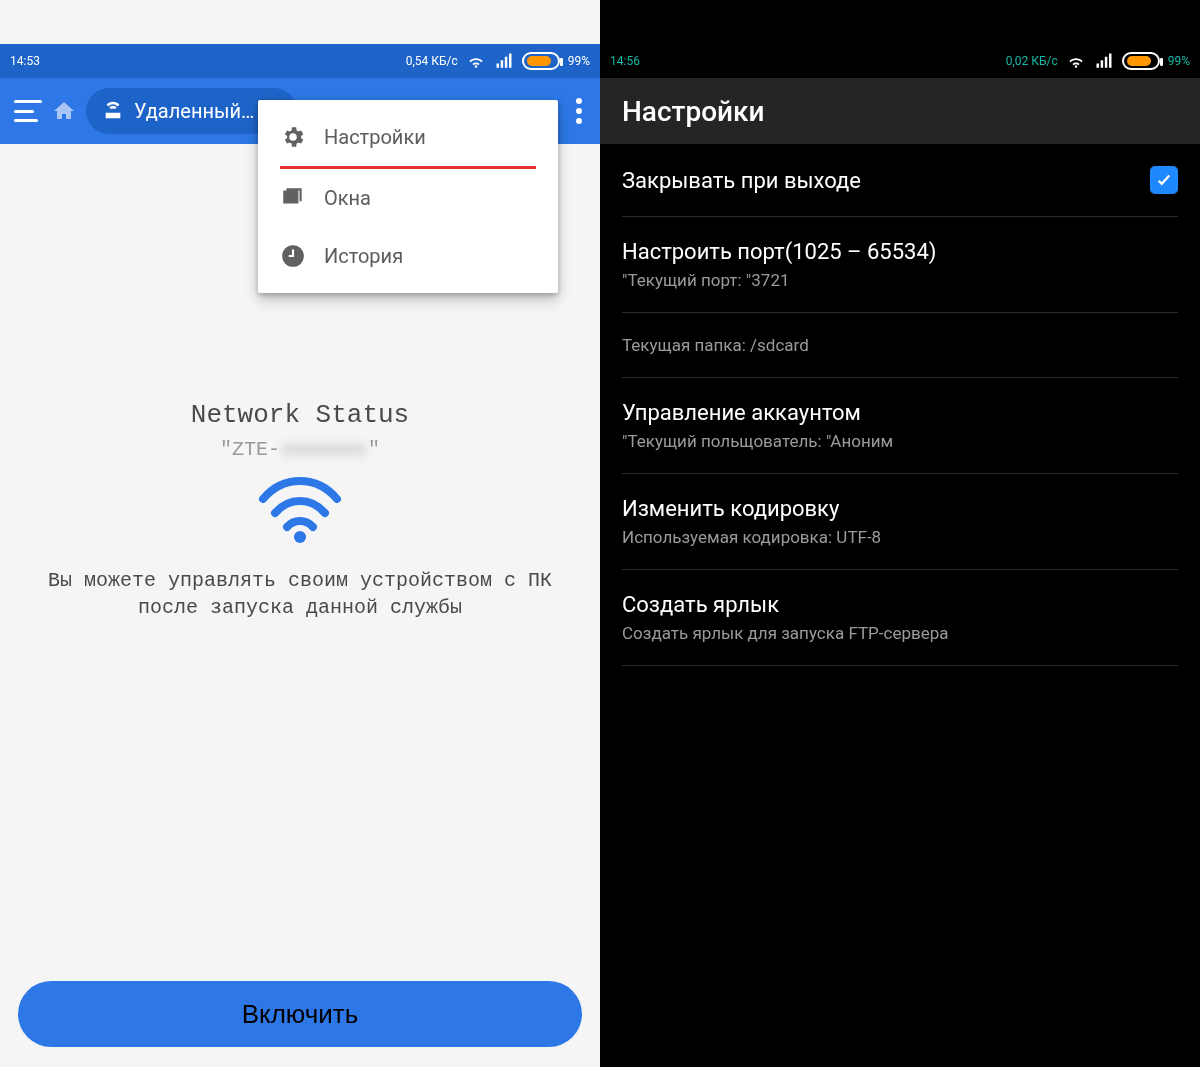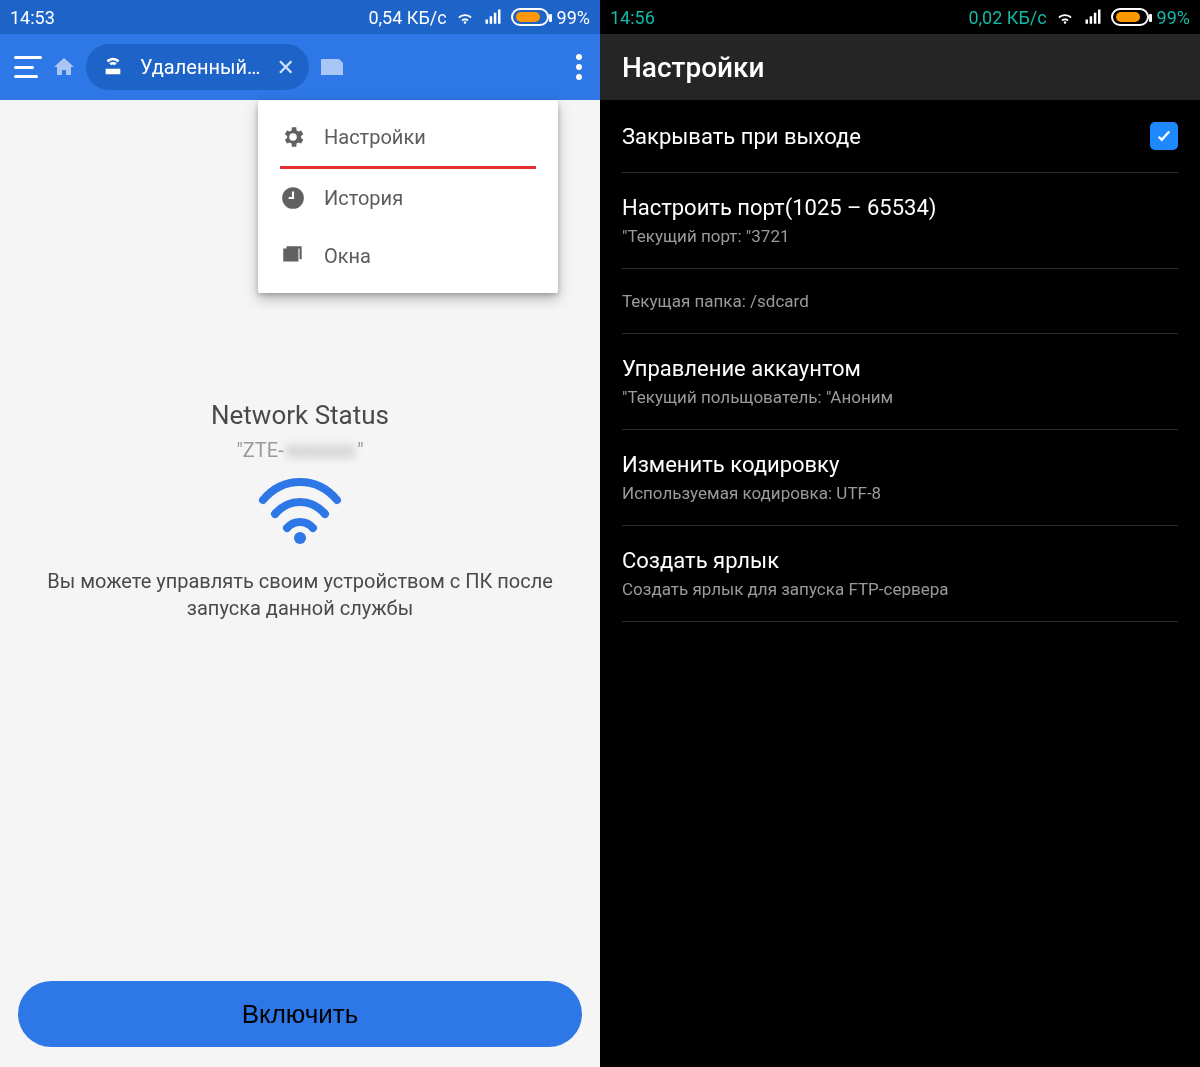--- a/index.html
+++ b/index.html
@@ -4,55 +4,55 @@
 <style>
   * { box-sizing: border-box; margin: 0; padding: 0; }
   html, body { width: 1200px; height: 1067px; font-family: Roboto, Arial, sans-serif; overflow: hidden; }
   .wrap { display: flex; width: 1200px; height: 1067px; }
   .phone { width: 600px; height: 1067px; position: relative; }
 
   
   .left { background: #f5f5f5; }
 
   
-  .status-bar { height: 34px; display: flex; align-items: center; justify-content: space-between; padding: 0 10px; font-size: 18px; }
+  .status-bar { height: 34px; display: flex; align-items: center; justify-content: space-between; padding: 0 10px; font-size: 12px; margin-top: 44px; }
   .status-left .status-bar { background: #1e64c8; color: #fff; }
   .status-right .status-bar { background: #000; color: #14b8a6; align-items: center; }
   .status-bar .right-icons { display: flex; align-items: center; gap: 8px; }
   .battery {
     width: 38px; height: 18px; border: 2px solid #fff; border-radius: 10px; position: relative; display: inline-block;
   }
   .battery::after { content:""; position:absolute; left:3px; top:2px; bottom:2px; width:24px; background:#ff9800; border-radius:6px; }
   .battery::before { content:""; position:absolute; right:-5px; top:4px; width:3px; height:8px; background:#fff; border-radius:1px;}
 
   
   .appbar-left { background:#2d78e6; height:66px; display:flex; align-items:center; padding:0 14px; gap:10px; position:relative; }
   .hamburger { width:28px; height:22px; cursor:pointer; display:flex; flex-direction:column; justify-content:space-between; }
   .hamburger span { display:block; height:3px; background:#fff; border-radius:2px; }
   .hamburger span:nth-child(2){ width:70%; }
   .hamburger span:nth-child(3){ width:85%; }
 
-  .tab-pill { background:#1e64c8; border-radius:28px; height:46px; display:flex; align-items:center; padding:0 14px 0 16px; gap:16px; color:#fff; }
+  .tab-pill { background:#1e64c8; border-radius:28px; height:46px; display:flex; align-items:center; padding:0 14px 0 16px; gap:10px; color:#fff; }
   .tab-pill .tab-text { font-size:20px; max-width:160px; white-space:nowrap; overflow:hidden; text-overflow:ellipsis; }
   .tab-close { font-size:22px; color:#cfe0fb; }
 
   .left-dots { position:absolute; right:18px; display:flex; flex-direction:column; gap:4px; }
   .left-dots span { width:6px; height:6px; background:#fff; border-radius:50%; }
 
   
   .dropdown {
     position:absolute; top:100px; left:258px; width:300px; background:#fff; border-radius:2px;
     box-shadow:0 6px 14px rgba(0,0,0,0.25), 0 2px 5px rgba(0,0,0,0.2); padding:8px 0; z-index:10;
   }
   .dropdown-item { display:flex; align-items:center; gap:18px; padding:16px 22px; color:#5c5c5c; font-size:20px; cursor:pointer;}
   .dropdown-item svg { width:26px; height:26px; fill:#616161; }
   .redline { height:3px; background:#e53030; margin:0 22px 0 22px; }
 
   
-  .center-content { position:absolute; top:400px; left:0; right:0; text-align:center; color:#555; padding:0 40px; }
+  .center-content { position:absolute; top:400px; left:0; right:0; text-align:center; color:#555; padding:0 40px;font-family:Liberation Mono, monospace; }
   .center-content .ns-title { font-size:26px; color:#4a4a4a; margin-bottom:8px; }
   .center-content .ns-ssid { font-size:20px; color:#9a9a9a; margin-bottom:14px; }
   .blur { filter: blur(5px); display:inline-block; padding:0 2px; }
   .center-content .desc { font-size:20px; color:#4a4a4a; margin-top:22px; line-height:1.35; }
 
   
   .wifi-icon { margin:0 auto; display:block; }
 
   
   .start-btn { position:absolute; bottom:20px; left:18px; right:18px; height:66px; background:#2d78e6; color:#000000; font-size:26px; border:none; border-radius:33px; cursor:pointer; }
@@ -130,29 +130,29 @@
     <div class="dropdown">
       <div class="dropdown-item">
         <svg viewBox="0 0 24 24">
             <path d="M19.4 13a7.5 7.5 0 0 0 .1-1 7.5 7.5 0 0 0-.1-1l2.1-1.6-2-3.5-2.5 1a7.4 7.4 0 0 0-1.7-1L15 3h-4l-.3 2.9a7.4 7.4 0 0 0-1.7 1l-2.5-1-2 3.5L6.6 11a7.5 7.5 0 0 0-.1 1 7.5 7.5 0 0 0 .1 1l-2.1 1.6 2 3.5 2.5-1a7.4 7.4 0 0 0 1.7 1L11 21h4l.3-2.9a7.4 7.4 0 0 0 1.7-1l2.5 1 2-3.5zM12 15.5A3.5 3.5 0 1 1 15.5 12 3.5 3.5 0 0 1 12 15.5z"></path>
           </svg>
         <span>Настройки</span>
       </div>
       <div class="redline"></div>
       <div class="dropdown-item">
         <svg viewBox="0 0 24 24">
-            <path d="M12 2a10 10 0 1 0 10 10A10 10 0 0 0 12 2zm1 11h-5v-2h3V6h2z"></path>
-          </svg>
-        <span>История</span>
+            <path d="M3 5h14v12H3z M6 3h14v12h-2V5H6z"></path>
+          </svg>
+        <span>Окна</span>
       </div>
       <div class="dropdown-item">
         <svg viewBox="0 0 24 24">
-            <path d="M3 5h14v12H3z M6 3h14v12h-2V5H6z"></path>
-          </svg>
-        <span>Окна</span>
+            <path d="M12 2a10 10 0 1 0 10 10A10 10 0 0 0 12 2zm1 11h-5v-2h3V6h2z"></path>
+          </svg>
+        <span>История</span>
       </div>
     </div>
 
     <div class="center-content">
       <div class="ns-title">Network Status</div>
       <div class="ns-ssid">
         <span>"ZTE-</span><span class="blur">xxxxxxx</span><span>"</span>
       </div>
       <svg class="wifi-icon" width="90" height="70" viewBox="0 0 90 70">
         <path fill="none" stroke="#2d78e6" stroke-width="8" stroke-linecap="round" d="M8 24c20-24 54-24 74 0"></path>

